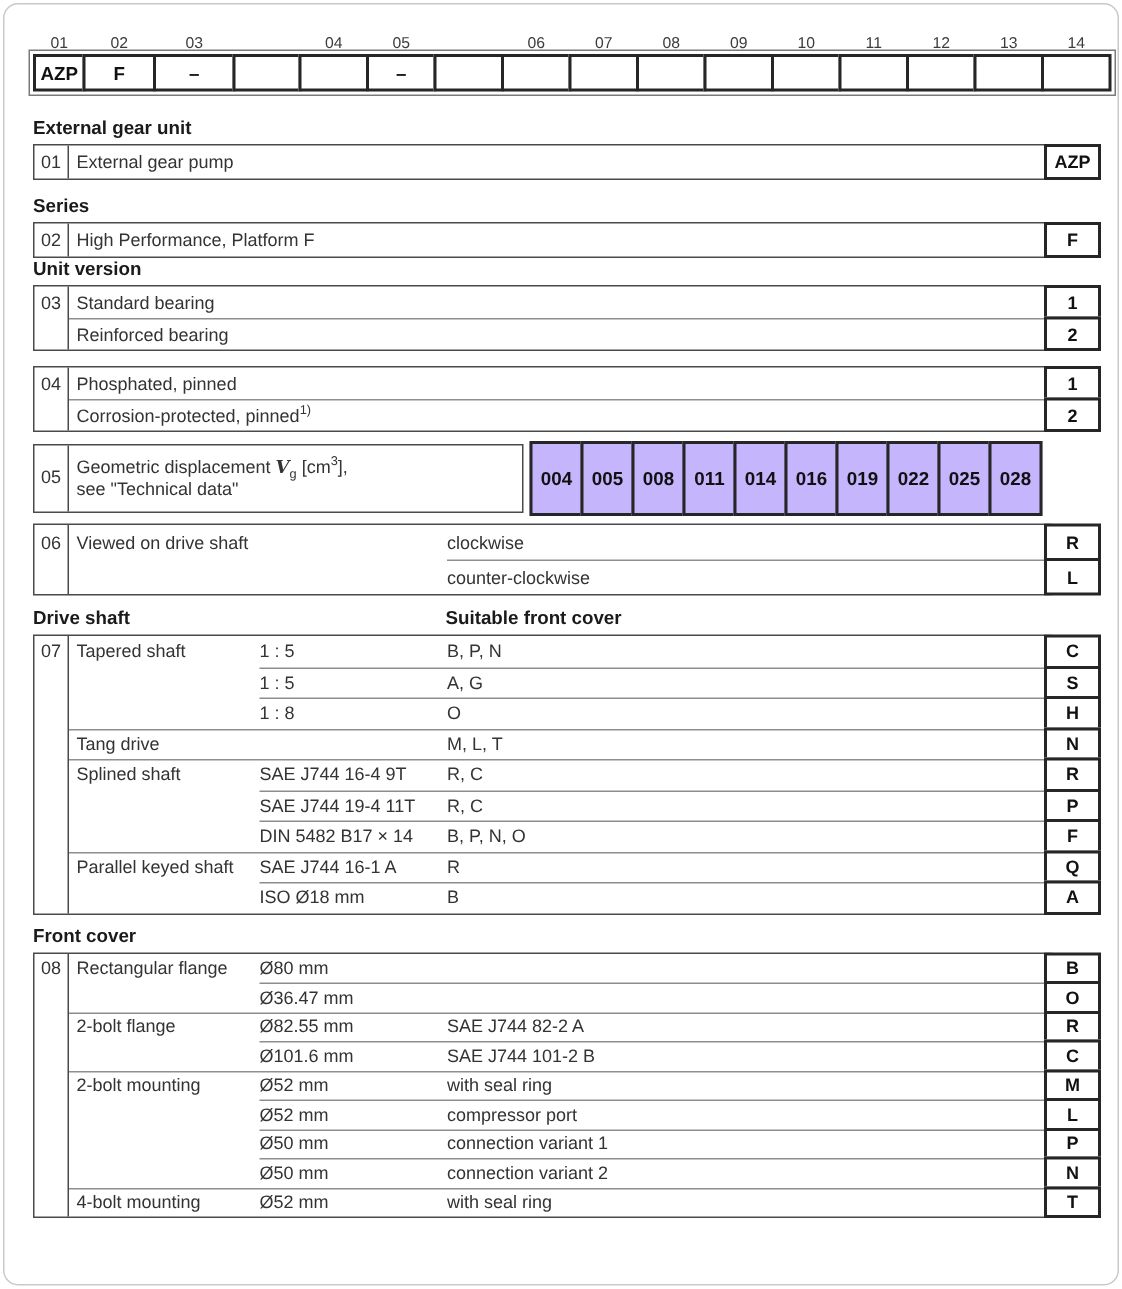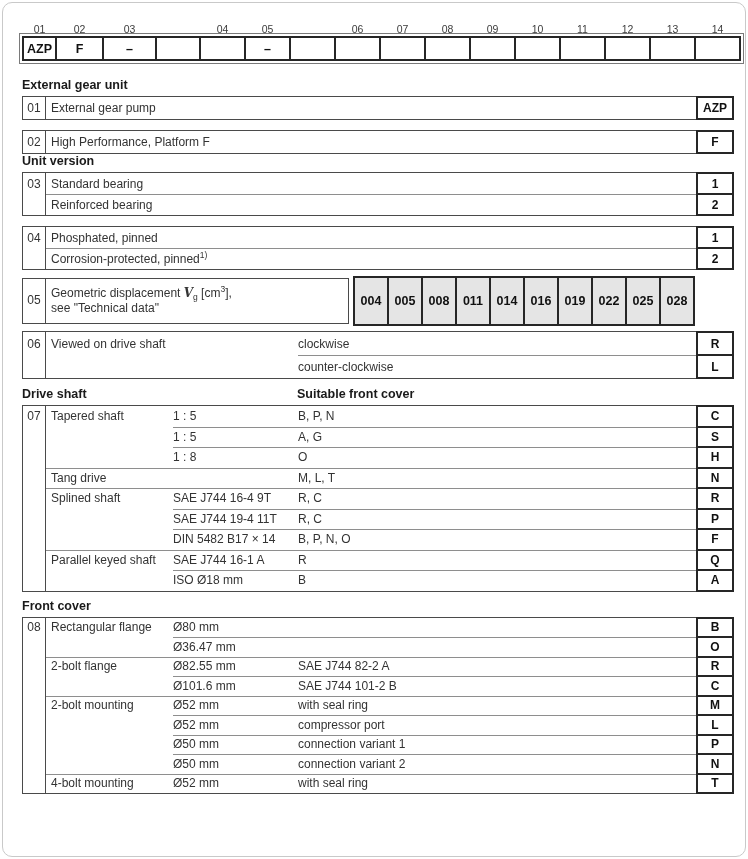--- a/index.html
+++ b/index.html
@@ -50,21 +50,21 @@
   .sec-front{margin-top:7px;}  .sec-front .row{height:19.5px;}
 
   
   .size-wrap{display:flex;align-items:center;height:50px;}
   .size-left{position:relative;width:327px;height:46px;border:1px solid #4a4a4a;box-sizing:border-box;
              display:flex;flex-direction:column;justify-content:center;padding-left:28px;}
   .size-left .numline{left:22px;}
   .size-line{font-size:12px;color:#333;line-height:15px;white-space:nowrap;}
   .math-v{font-family:"DejaVu Serif",serif;font-style:italic;font-weight:700;}
   .size-boxes{display:flex;margin-left:4px;}
-  .size-box{width:36px;height:50px;border:2px solid #262626;box-sizing:border-box;margin-left:-2px;background:#e5e5e5;
+  .size-box{width:36px;height:50px;border:2px solid #262626;box-sizing:border-box;margin-left:-2px;background:#c4b5fd;
             display:flex;align-items:center;justify-content:center;font-weight:700;font-size:12.5px;color:#111;}
   .size-box:first-child{margin-left:0;}
 </style>
 </head>
 <body>
 
 <div class="page">
 
   <div class="tc">
     <div class="tc-outline"></div>
@@ -140,20 +140,21 @@
       <div class="numline"></div>
       <div class="row">
         <span class="num">01</span>
         <span class="c1">External gear pump</span>
         <div class="code">AZP</div>
       </div>
     </div>
   </div>
 
   <div class="sec sec-series">
+    <div class="sec-head">Series</div>
     <div class="sec-body">
       <div class="numline"></div>
       <div class="row">
         <span class="num">02</span>
         <span class="c1">High Performance, Platform F</span>
         <div class="code">F</div>
       </div>
     </div>
   </div>
 

